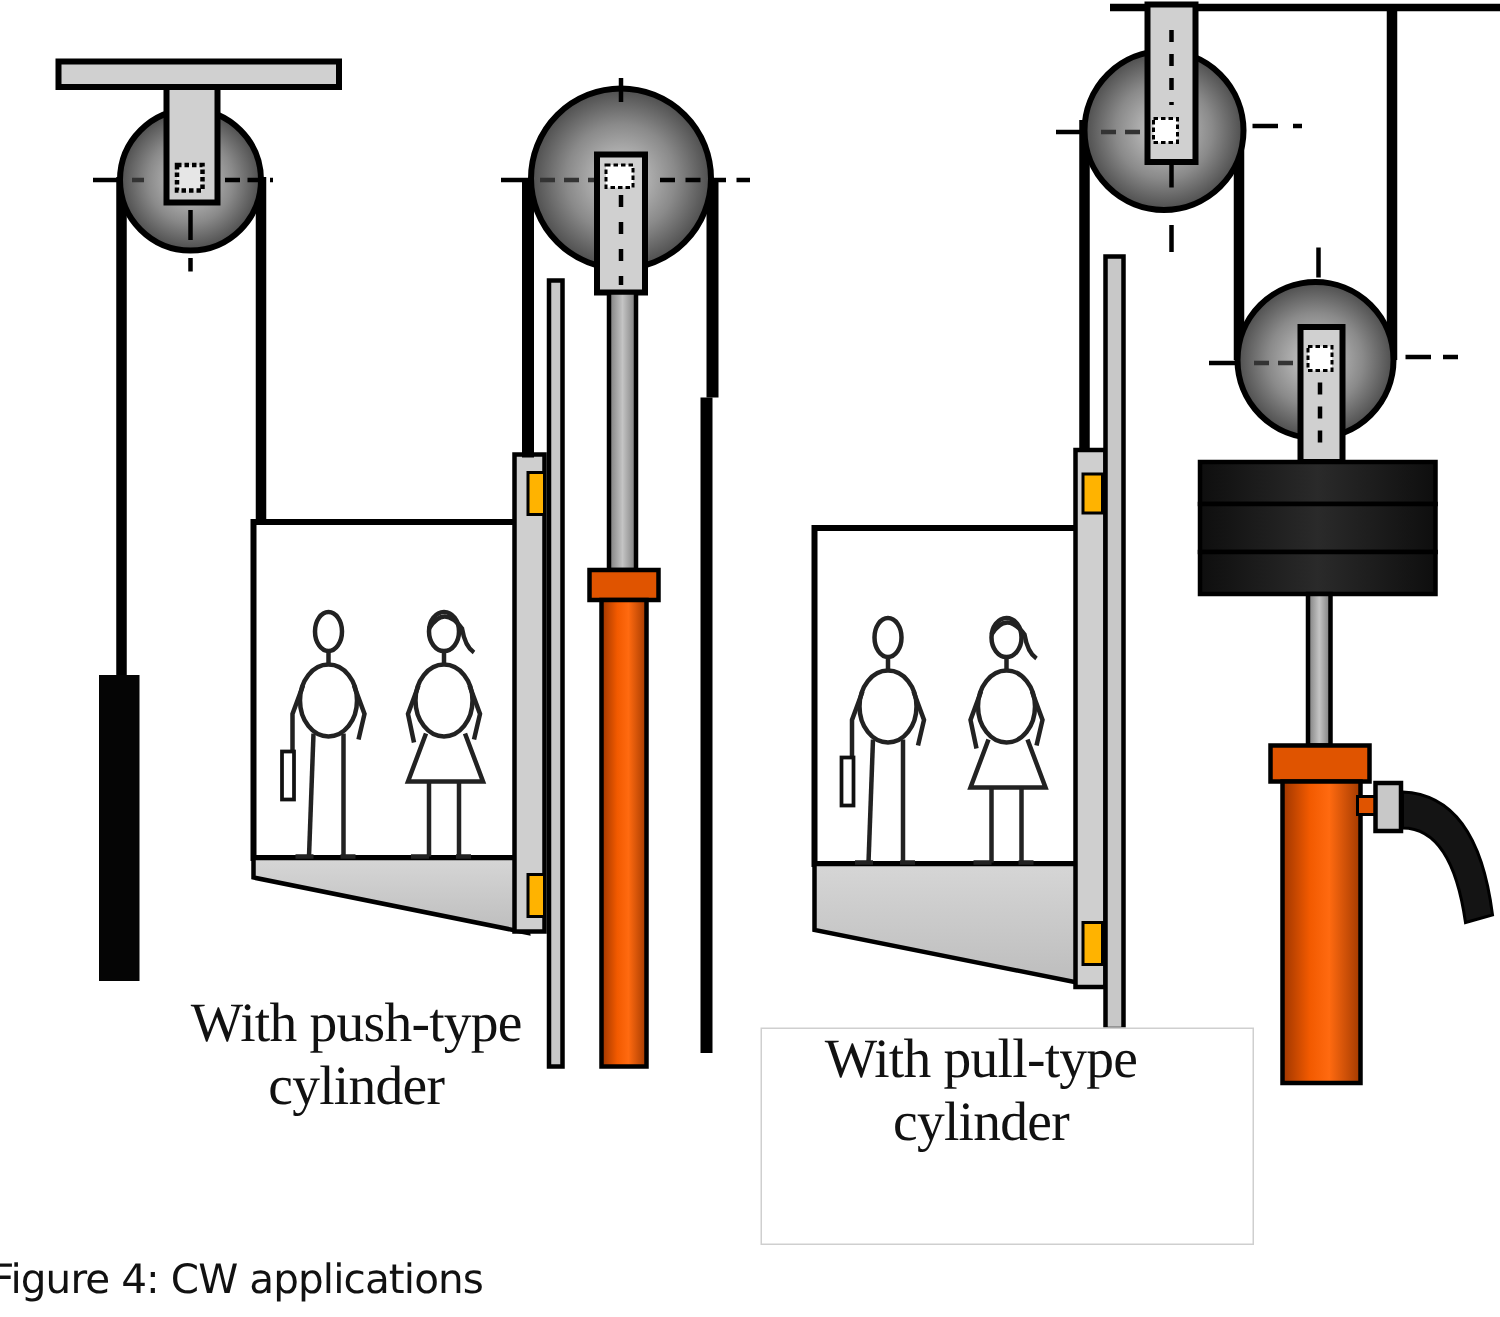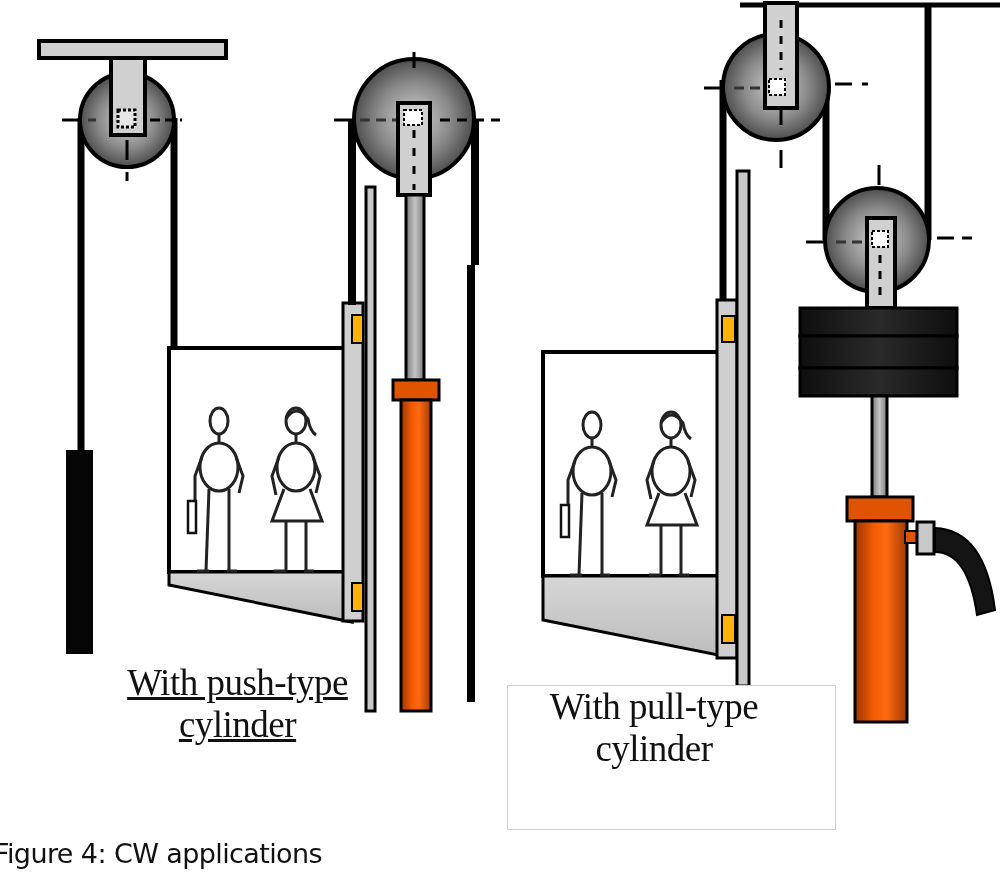--- a/index.html
+++ b/index.html
@@ -7,21 +7,21 @@
   #stage { position: absolute; left: 0; top: 0; width: 1000px; height: 878px; }
   .label-serif {
     position: absolute;
     font-family: "Liberation Serif", "DejaVu Serif", serif;
     font-size: 37px;
     color: #111111;
     text-align: center;
     line-height: 42px;
     letter-spacing: -0.5px;
   }
-  #push-label { left: 100px; top: 662px; width: 275px; text-decoration: underline; }
+  #push-label { left: 100px; top: 662px; width: 275px; }
   #pull-box {
     position: absolute; left: 507px; top: 685px; width: 329px; height: 145px;
     border: 1px solid #cfcfcf; box-sizing: border-box; background: #ffffff;
   }
   #pull-label { left: 484px; top: 686px; width: 340px; }
   #caption {
     position: absolute; left: -6px; top: 838px;
     font-family: "DejaVu Sans", "Liberation Sans", sans-serif;
     font-size: 27px; color: #111111; letter-spacing: -0.6px;
   }

